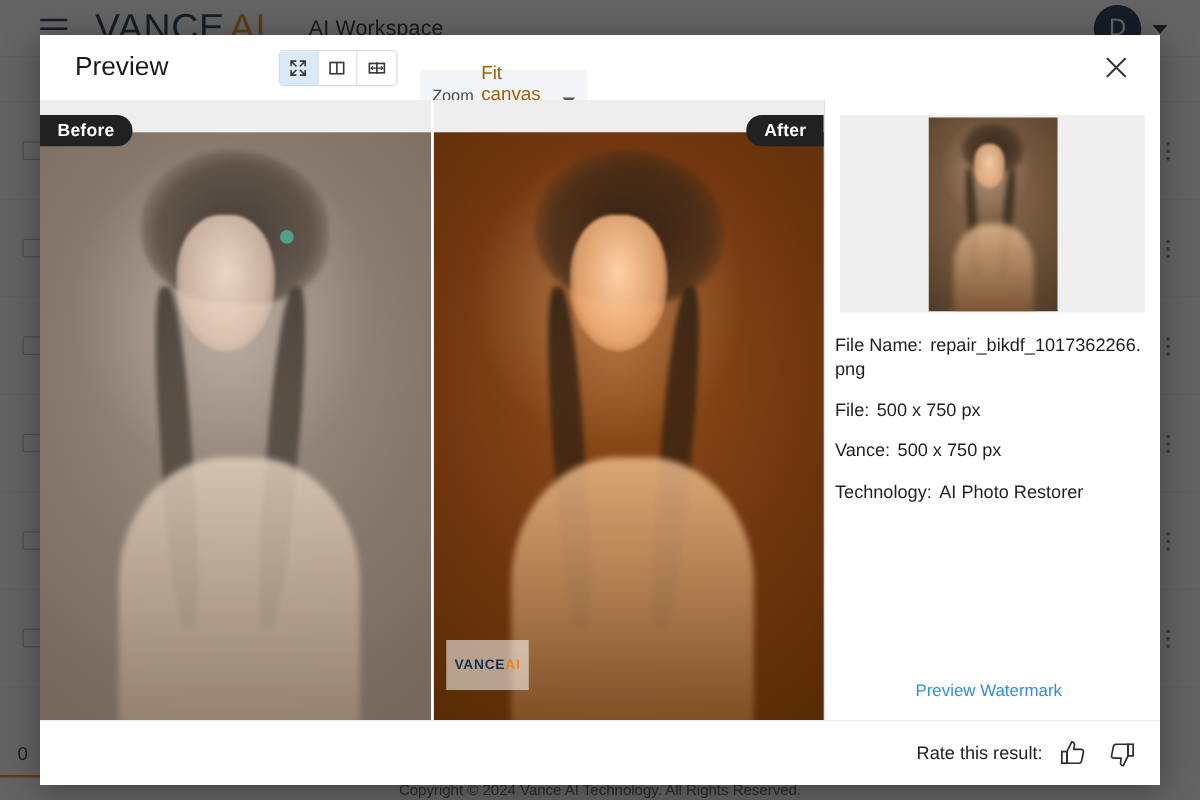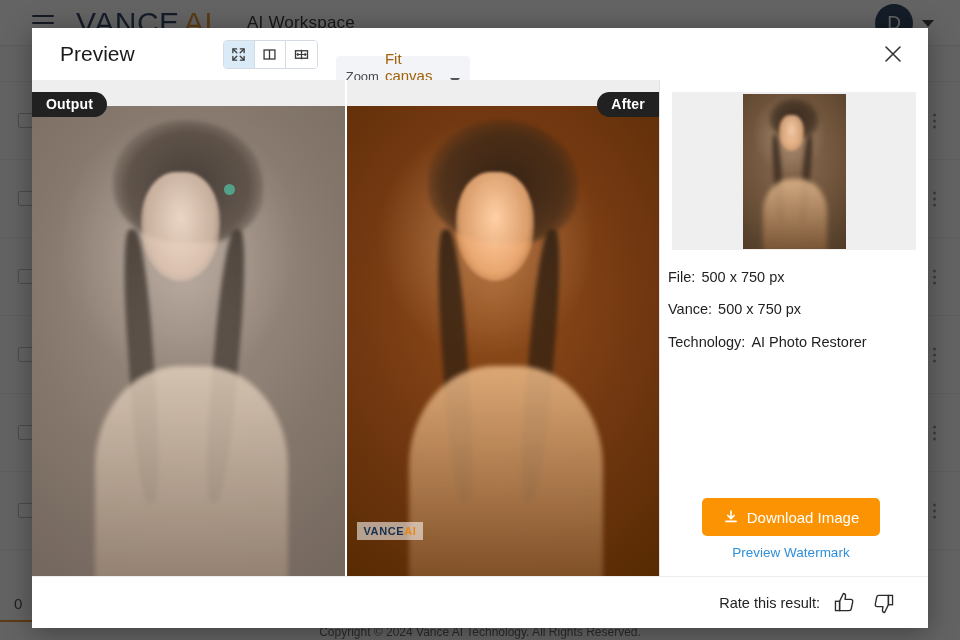--- a/index.html
+++ b/index.html
@@ -226,23 +226,23 @@
     background: #212121; color: #ffffff;
     font-size: 14px; font-weight: bold;
     padding: 4px 14px 5px;
     border-radius: 16px;
     letter-spacing: .2px;
     z-index: 5;
   }
   .badge.left { left: 0; border-top-left-radius:0; border-bottom-left-radius:0; padding-left: 14px;}
   .badge.right { right: 0; border-top-right-radius:0; border-bottom-right-radius:0;text-align:center; }
   .watermark {
-    position: absolute; left: 10px; bottom: 36px;
+    position: absolute; left: 10px; bottom: 24px;
     background: rgba(255,255,255,.55);
-    padding: 3px 7px;
+    padding: 14px 7px;
     font-size: 11px; letter-spacing: .6px;
     color: #17304f; font-weight: bold;
     z-index: 5;
     margin-top: 20px;
   }
   .watermark .wm-ai { color: #e8871a; }
 
   
   #info-panel {
     flex: 1; min-width: 0; background: #fff;
@@ -287,21 +287,21 @@
     display: block; margin-top: 9px;
     font-size: 13.5px; color: #2f8fd8;
     text-decoration: none; cursor: pointer;
   }
 
   
   #modal-footer {
     height: 52px; flex: none;
     border-top: 1px solid #ececec;
     display: flex; align-items: center; justify-content: flex-end;
-    padding-right: 32px; gap: 12px;
+    padding-right: 18px; gap: 12px;
   }
   #rate-label { font-size: 14.5px; color: #222; }
   .rate-icon { cursor: pointer; display:flex; align-items:center; }
 </style>
 </head>
 <body>
 
 <div id="app-bg">
 
   <div id="app-header">
@@ -431,21 +431,21 @@
         <path d="M4 4 L18 18 M18 4 L4 18" stroke="#333" stroke-width="1.6" stroke-linecap="round"></path>
       </svg>
     </div>
   </div>
 
   <div id="modal-body">
 
     <div id="preview-area">
 
       <div class="pane">
-        <div class="badge left">Output</div>
+        <div class="badge left">Before</div>
         <div class="photo before">
           <div class="subj">
             <div class="hair"></div>
             <div class="face"></div>
             <div class="braidL"></div>
             <div class="braidR"></div>
             <div class="body"></div>
           </div>
           <div class="green-dot"></div>
         </div>
@@ -476,38 +476,34 @@
             <div class="face"></div>
             <div class="braidL"></div>
             <div class="braidR"></div>
             <div class="body"></div>
           </div>
         </div>
       </div>
 
       <div id="meta">
         <div class="meta-line">
+          <span class="k">File Name:</span><span class="v">repair_bikdf_1017362266.png</span>
+        </div>
+        <div class="meta-line">
           <span class="k">File:</span><span class="v">500 x 750 px</span>
         </div>
         <div class="meta-line">
           <span class="k">Vance:</span><span class="v">500 x 750 px</span>
         </div>
         <div class="meta-line">
           <span class="k">Technology:</span><span class="v">AI Photo Restorer</span>
         </div>
       </div>
 
       <div id="actions">
-        <button id="download-btn">
-          <svg width="16" height="16" viewBox="0 0 16 16">
-            <path d="M8 2 V9.2 M4.8 6.4 L8 9.6 L11.2 6.4" fill="none" stroke="#fff" stroke-width="1.6" stroke-linecap="round" stroke-linejoin="round"></path>
-            <path d="M3 12.4 H13" stroke="#fff" stroke-width="1.8" stroke-linecap="round"></path>
-          </svg>
-          <span>Download Image</span>
-        </button>
         <a id="remove-wm">Preview Watermark</a>
       </div>
     </div>
   </div>
 
   <div id="modal-footer">
     <span id="rate-label">Rate this result:</span>
     <span class="rate-icon">
       <svg width="26" height="26" viewBox="0 0 24 24">
         <path d="M7 10.5 L10.5 3.2 C11.9 3.2 12.7 4.2 12.5 5.6 L12 8.7 H17.4 C18.6 8.7 19.4 9.7 19.1 10.9 L17.8 17.3 C17.6 18.4 16.8 19 15.8 19 H7 Z" fill="none" stroke="#2b2b2b" stroke-width="1.25" stroke-linejoin="round"></path>

